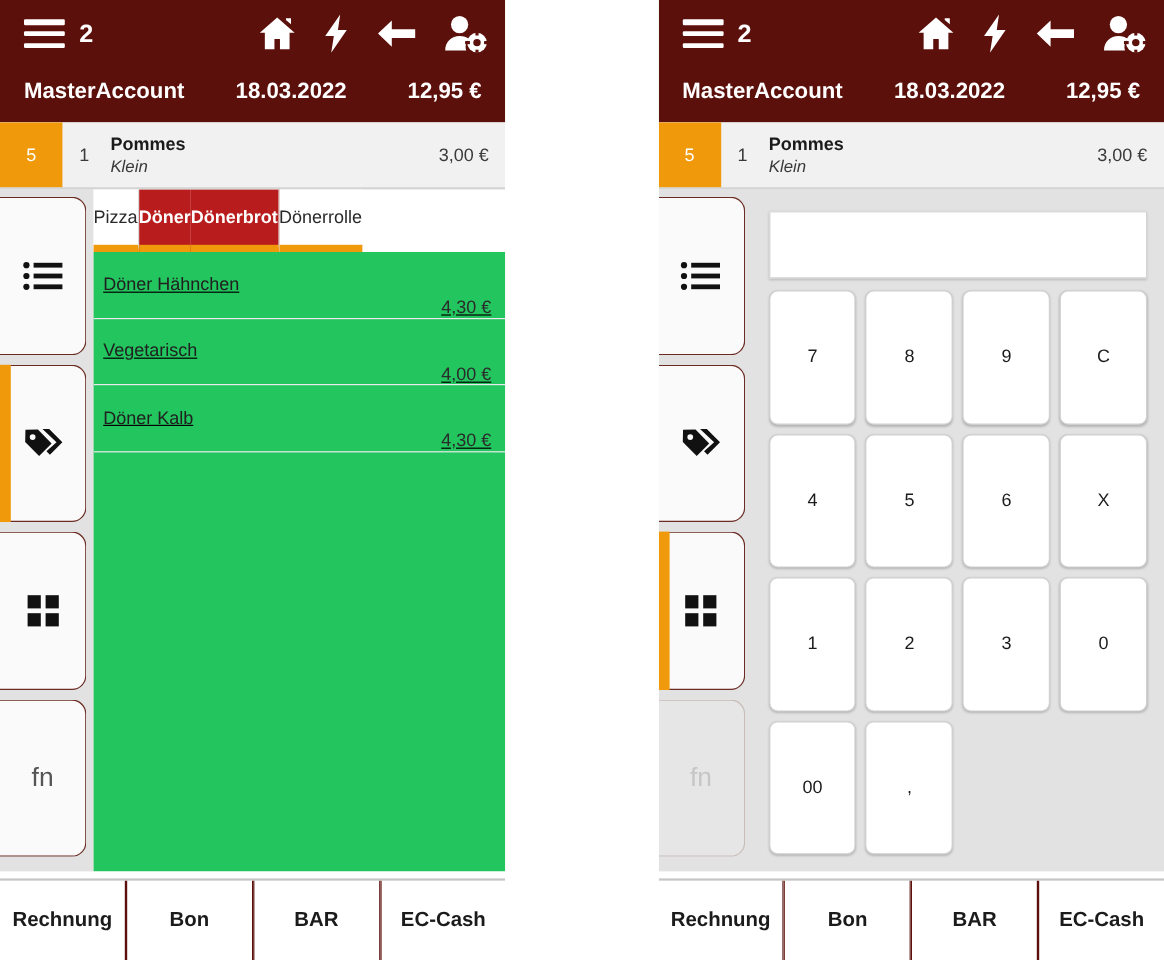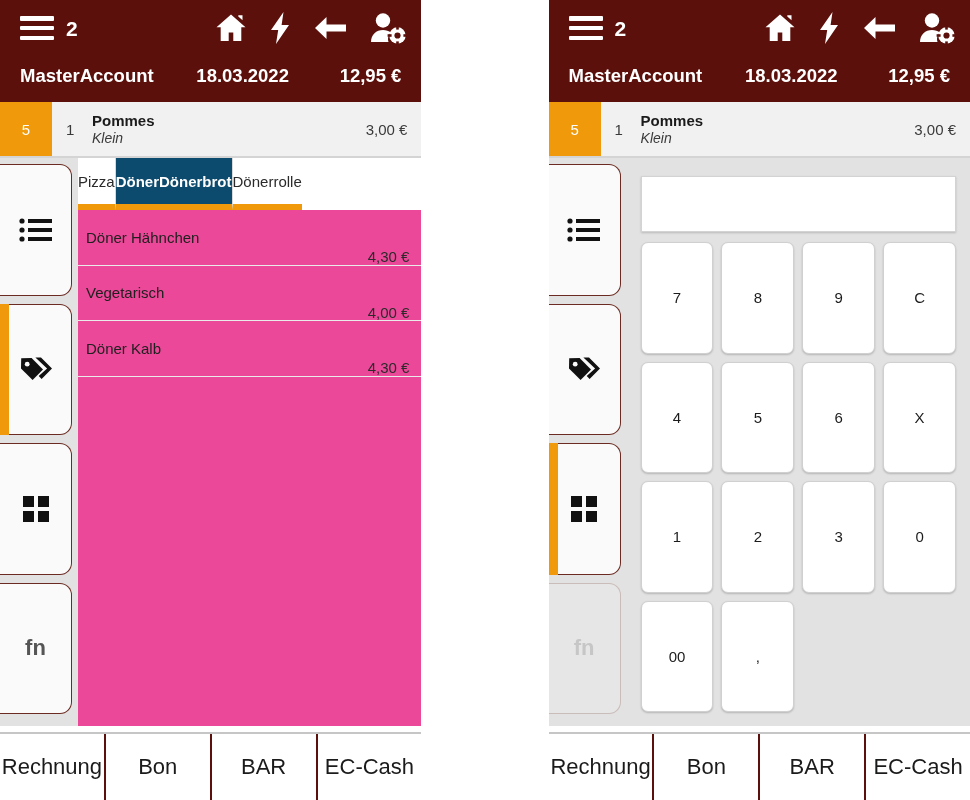--- a/index.html
+++ b/index.html
@@ -132,21 +132,21 @@
     left: 0; top: -1px; bottom: -1px;
     width: 9px;
     background: #f0990a;
   }
   .rail-tab.disabled {
     background: #e6e6e6;
     border-color: #c9bcb9;
     cursor: default;
   }
   .rail-tab svg { display: block; fill: #111111; }
-  .rail-tab .fn-label { font-size: 22px; font-weight: bold; color: #555555; }
+  .rail-tab .fn-label { font-size: 22px; font-weight: normal; color: #555555; }
   .rail-tab.disabled .fn-label { color: #c6c6c6; }
 
   
   .content {
     flex: 1 1 auto;
     min-width: 0;
     background: #ffffff;
     display: flex; flex-direction: column;
   }
   .content.keypad-mode { background: #e2e2e2; }
@@ -159,28 +159,28 @@
     display: flex; align-items: center; justify-content: center;
     font-size: 15px;
     background: #ffffff;
     color: #2a2a2a;
     border-bottom: 6px solid #f0990a;
     border-right: 1px solid #d9d9d9;
     cursor: pointer;
   }
   .cattab:last-child { border-right: none; }
   .cattab.active {
-    background: #0c4a6e;
+    background: #b91c1c;
     color: #ffffff;
     font-weight: bold;
     border-bottom: 6px solid #f0990a;
   }
 
   
-  .prodlist { flex: 1 1 auto; overflow: hidden; background: #ec4899; }
+  .prodlist { flex: 1 1 auto; overflow: hidden; background: #22c55e; text-decoration: underline; }
   .prodrow {
     height: 55.5px;
     display: flex; align-items: center;
     padding: 0 12px 0 8px;
     border-bottom: 1px solid #eaeaea;
     font-size: 15px;
     color: #202020;
     cursor: pointer;
   }
   .prod-name { flex: 1 1 auto; }
@@ -226,26 +226,27 @@
     flex: 0 0 auto;
     height: 68px;
     display: flex;
     background: #ffffff;
     border-top: 2px solid #c6c6c6;
     margin-top: 6px;
   }
   .footer-btn {
     flex: 1 1 0;
     display: flex; align-items: center; justify-content: center;
-    font-size: 22px;
+    font-size: 17px;
     color: #1b1b1b;
     background: #ffffff;
     border-right: 1px solid #5c100b;
     border-left: 1px solid #5c100b;
     cursor: pointer;
+    font-weight: bold;
   }
   .footer-btn:first-child { border-left: none; }
   .footer-btn:last-child { border-right: none; }
 </style>
 </head>
 <body>
 
 <div class="stage">
 
   <div class="panel" id="panel-left">

